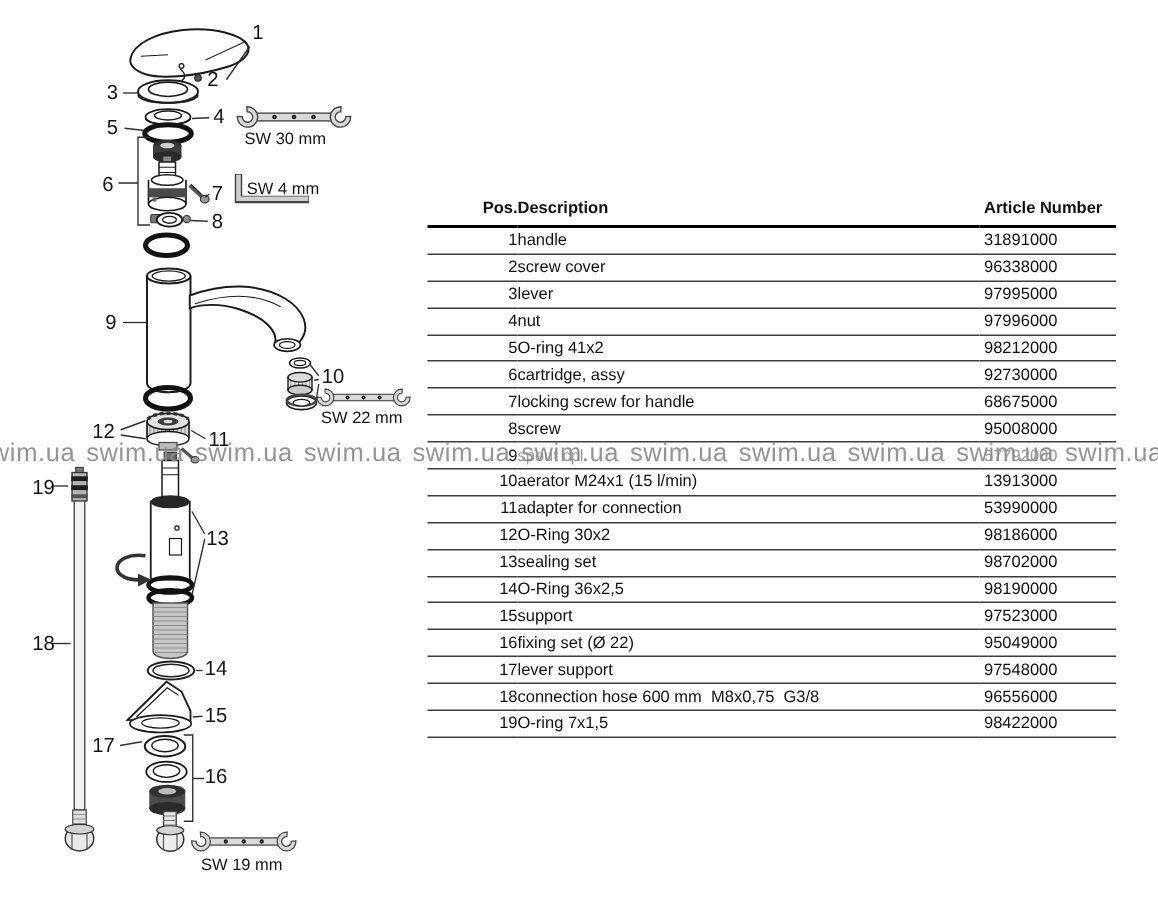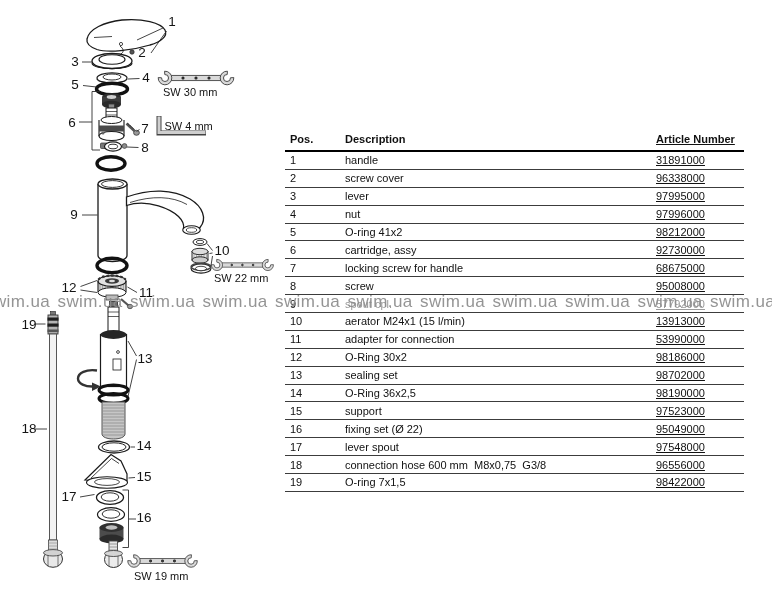--- a/index.html
+++ b/index.html
@@ -21,23 +21,23 @@
     font-family:"Liberation Sans",sans-serif;font-size:11px;color:#111;
   }
   .parts-table th{
     font-weight:bold;text-align:left;font-size:11px;
     padding:2px 0 5px 0;border-bottom:2px solid #000;
   }
   .parts-table td{
     height:16.9px;padding:0;border-bottom:1px solid var(--table_border,#3c3c3c);
     white-space:pre;overflow:hidden;
   }
-  .parts-table th.pos,.parts-table td.pos{width:55px;padding-left:5px;}
+  .parts-table th.pos,.parts-table td.pos{width:55px;padding-left:5px;text-align:right;}
   .parts-table th.desc,.parts-table td.desc{width:308px;}
-  .parts-table th.art,.parts-table td.art{padding-left:3px;text-decoration:underline;}
+  .parts-table th.art,.parts-table td.art{padding-left:3px;}
   .parts-table tr.faded td.desc,.parts-table tr.faded td.art{color:#9a9a9a;}
 
   
   .wm-layer{position:absolute;left:0;top:0;width:772px;height:600px;z-index:5;pointer-events:none;}
   .wm{
     position:absolute;top:292px;font-size:17px;letter-spacing:.4px;
     color:var(--watermark,#8c8c8c);opacity:.92;white-space:nowrap;
   }
 </style>
 </head>
@@ -372,21 +372,21 @@
             <td class="desc">support</td>
             <td class="art">97523000</td>
           </tr>
           <tr>
             <td class="pos">16</td>
             <td class="desc">fixing set (Ø 22)</td>
             <td class="art">95049000</td>
           </tr>
           <tr>
             <td class="pos">17</td>
-            <td class="desc">lever spout</td>
+            <td class="desc">lever support</td>
             <td class="art">97548000</td>
           </tr>
           <tr>
             <td class="pos">18</td>
             <td class="desc">connection hose 600 mm  M8x0,75  G3/8</td>
             <td class="art">96556000</td>
           </tr>
           <tr>
             <td class="pos">19</td>
             <td class="desc">O-ring 7x1,5</td>

